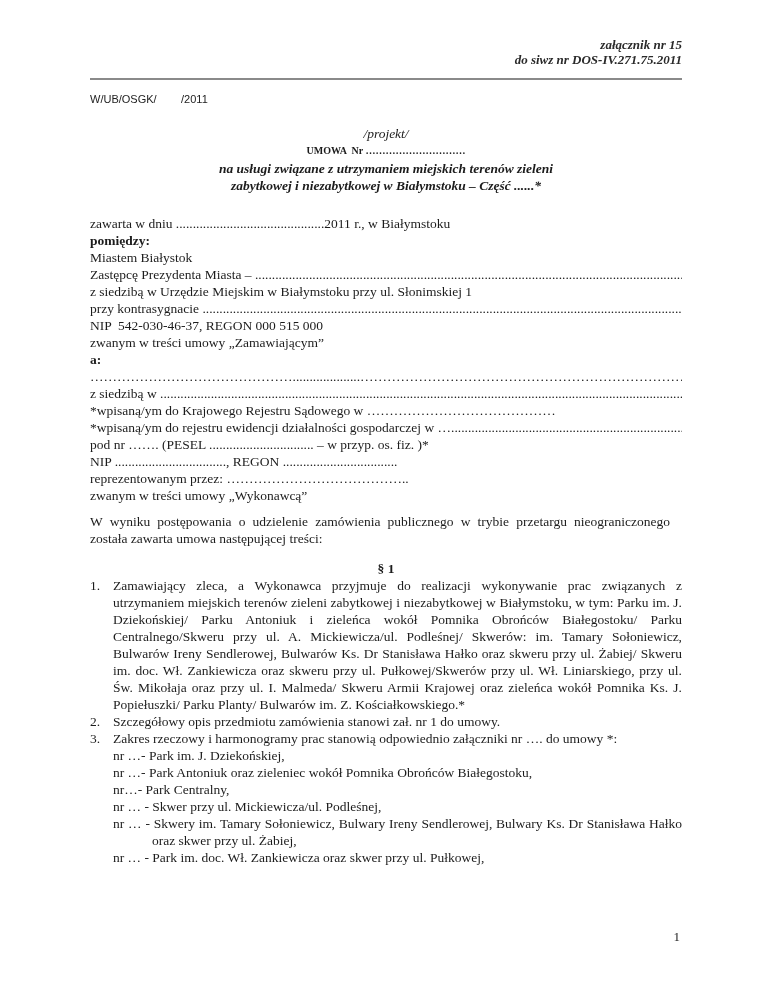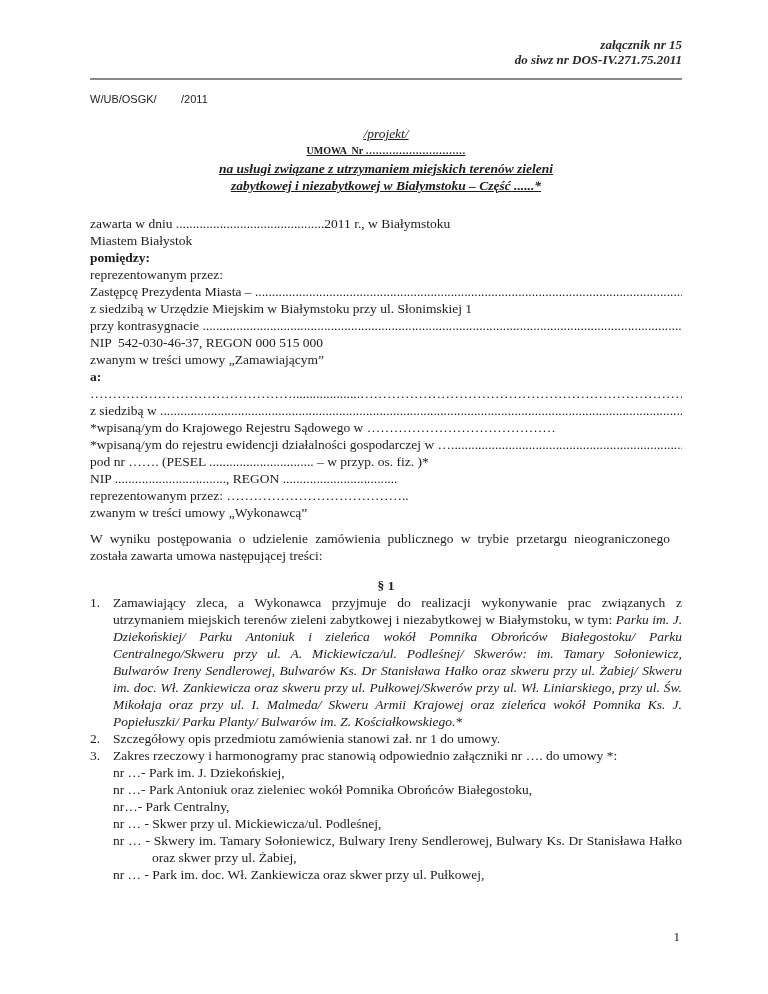--- a/index.html
+++ b/index.html
@@ -7,33 +7,33 @@
     position:relative;width:768px;height:994px;background:#ffffff;
     font-family:"Liberation Serif","DejaVu Serif",serif;
     color:#1c1c1c;font-size:13.5px;line-height:17px;overflow:hidden;
   }
   .content{position:absolute;left:90px;top:0;width:592px;}
   .hdr{padding-top:37px;text-align:right;font-style:italic;font-weight:bold;
        font-size:13px;line-height:15px;color:#2a2a2a;}
   .rule{margin-top:11px;border-top:2px solid #8a8a8a;height:0;}
   .case-number{margin-top:11px;font-family:"Liberation Sans","DejaVu Sans",sans-serif;
        font-size:11px;white-space:pre;color:#222;}
-  .title-block{margin-top:17px;text-align:center;text-decoration:underline;}
+  .title-block{margin-top:17px;text-align:center;}
   .draft{font-style:italic;}
   .t-main{font-weight:bold;font-size:10px;line-height:18px;white-space:pre;}
   .t-sub{font-weight:bold;font-style:italic;}
   .preamble{margin-top:21px;}
   .pl{white-space:pre;overflow:hidden;}
   .b{font-weight:bold;}
   .intro{margin:9px 12px 0 0;text-align:justify;}
   .sec-h{margin-top:13px;text-align:center;font-weight:bold;}
   .li{display:flex;align-items:flex-start;}
   .num{width:23px;flex:0 0 23px;}
   .li-body{flex:1;text-align:justify;}
-  .it{font-style:italic;}
+  .it{}
   .sub{padding-left:39px;text-indent:-39px;text-align:justify;}
   .page-number{position:absolute;top:928px;right:88px;font-size:13px;}
 </style>
 </head>
 <body>
 
 <div class="page">
   <div class="content">
 
     <div class="hdr">
@@ -47,23 +47,22 @@
 
     <div class="title-block">
       <div class="draft">/projekt/</div>
       <div class="t-main">UMOWA  Nr …………………………</div>
       <div class="t-sub">na usługi związane z utrzymaniem miejskich terenów zieleni</div>
       <div class="t-sub">zabytkowej i niezabytkowej w Białymstoku – Część ......*</div>
     </div>
 
     <div class="preamble">
       <div class="pl">zawarta w dniu ............................................2011 r., w Białymstoku</div>
+      <div class="pl b">pomiędzy:</div>
       <div class="pl">Miastem Białystok</div>
-      <div class="pl b">pomiędzy:</div>
-      <div class="pl">reprezentowanym przez:</div>
       <div class="pl">Zastępcę Prezydenta Miasta – .......................................................................................................................................................</div>
       <div class="pl">z siedzibą w Urzędzie Miejskim w Białymstoku przy ul. Słonimskiej 1</div>
       <div class="pl">przy kontrasygnacie ...................................................................................................................................................................................</div>
       <div class="pl">NIP  542-030-46-37, REGON 000 515 000</div>
       <div class="pl">zwanym w treści umowy „Zamawiającym”</div>
       <div class="pl b">a:</div>
       <div class="pl">………………………………………....................………………………………………………………………………………………</div>
       <div class="pl">z siedzibą w ...............................................................................................................................................................................................</div>
       <div class="pl">*wpisaną/ym do Krajowego Rejestru Sądowego w ……………………………………</div>
       <div class="pl">*wpisaną/ym do rejestru ewidencji działalności gospodarczej w ….....................................................................……………</div>

